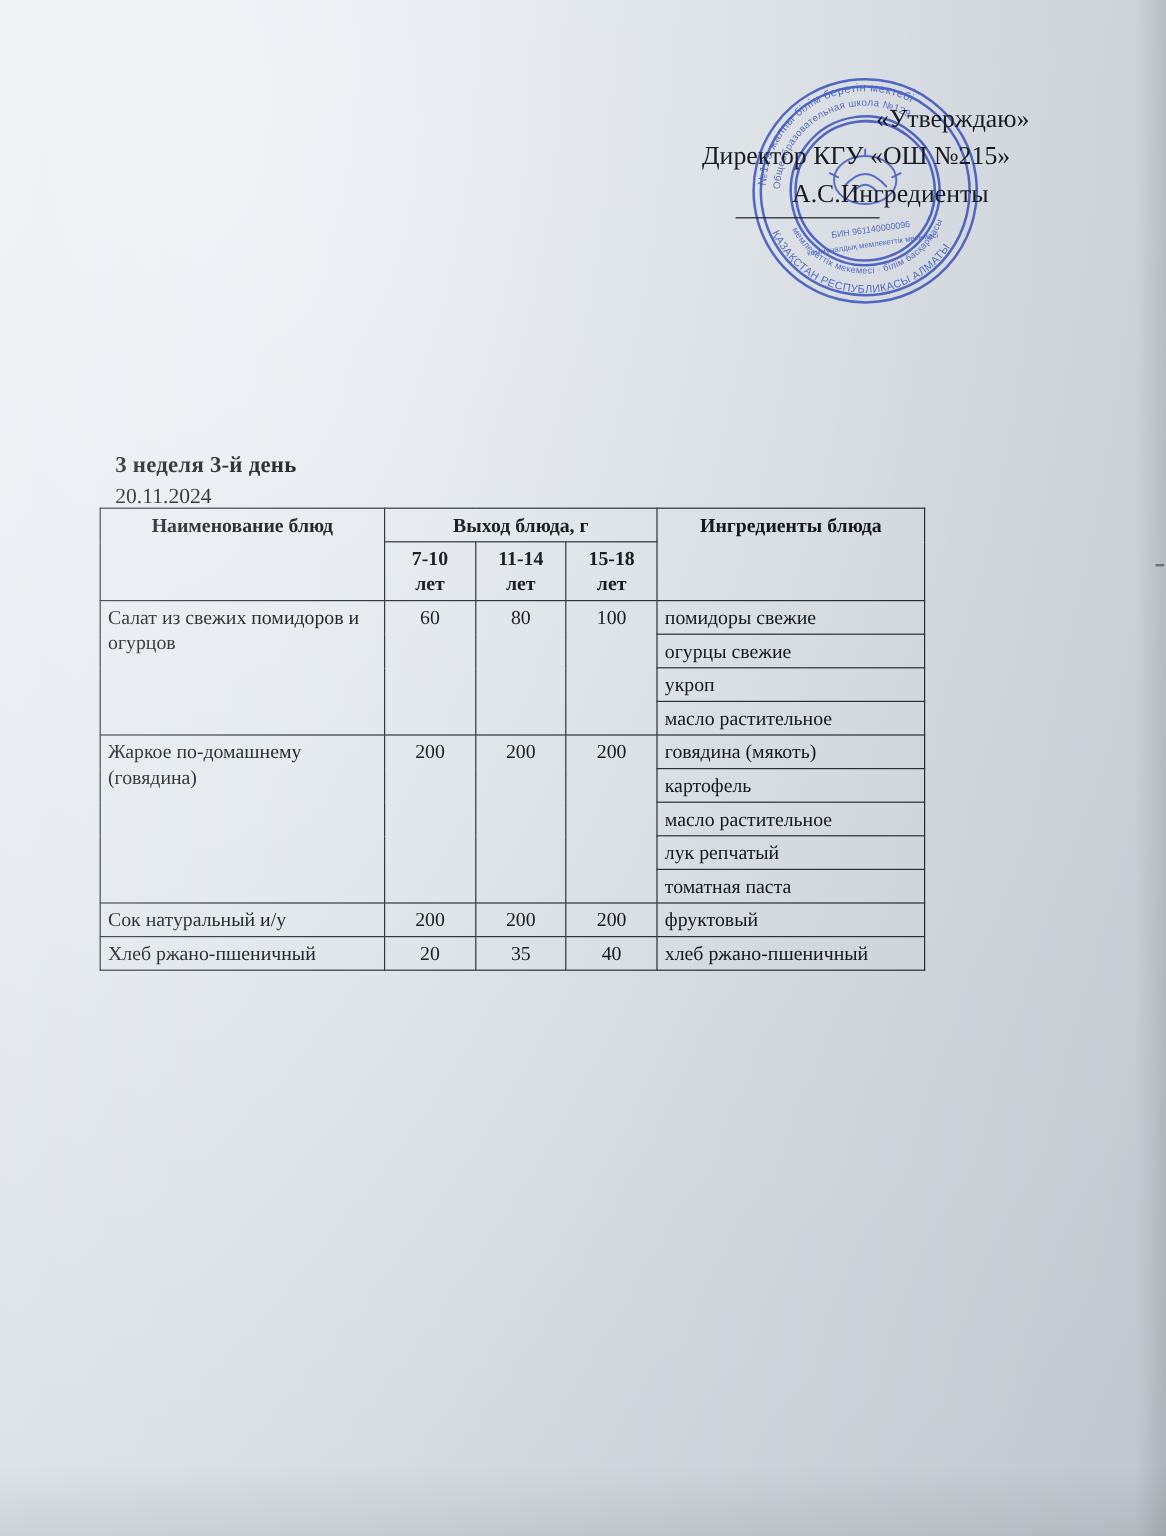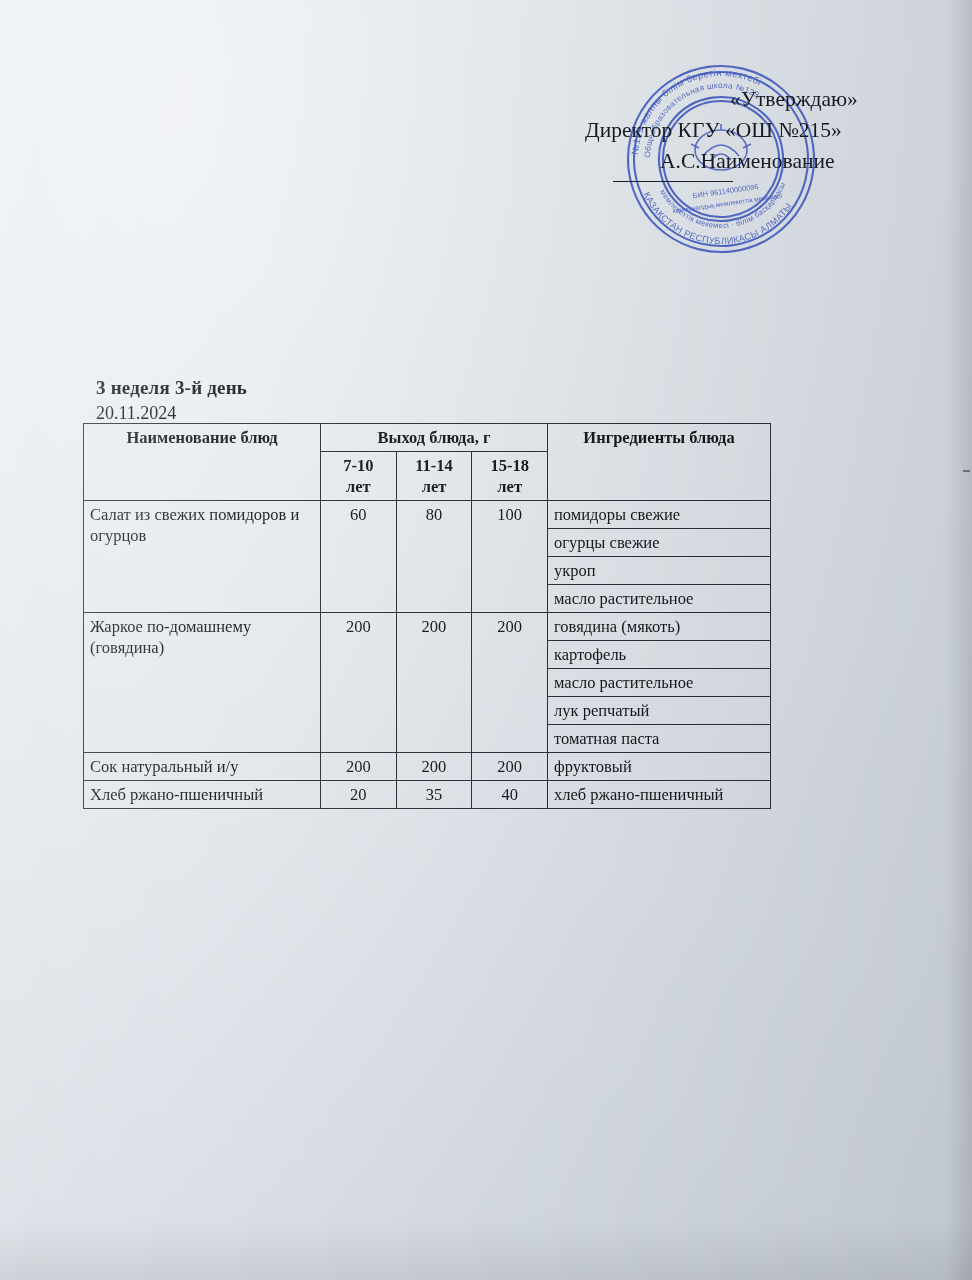--- a/index.html
+++ b/index.html
@@ -187,21 +187,21 @@
       <path d="M-18 6 Q0 -16 18 6"></path>
       <path d="M-10 10 Q0 -2 10 10"></path>
       <path d="M0 -20 L0 -26"></path>
       <path d="M-22 -2 L-30 -6 M22 -2 L30 -6"></path>
     </g>
   </svg>
 
   <div class="approval">
     <div class="line1">«Утверждаю»</div>
     <div class="line2">Директор КГУ «ОШ №215»</div>
-    <div class="line3">А.С.Наименование</div>
+    <div class="line3">А.С.Ингредиенты</div>
   </div>
   <div class="sign-rule"></div>
 
   <div class="week-title">3 неделя 3-й день</div>
   <div class="doc-date">20.11.2024</div>
 
   <div class="menu-table-wrap">
     <table class="menu">
       <thead>
         <tr>

